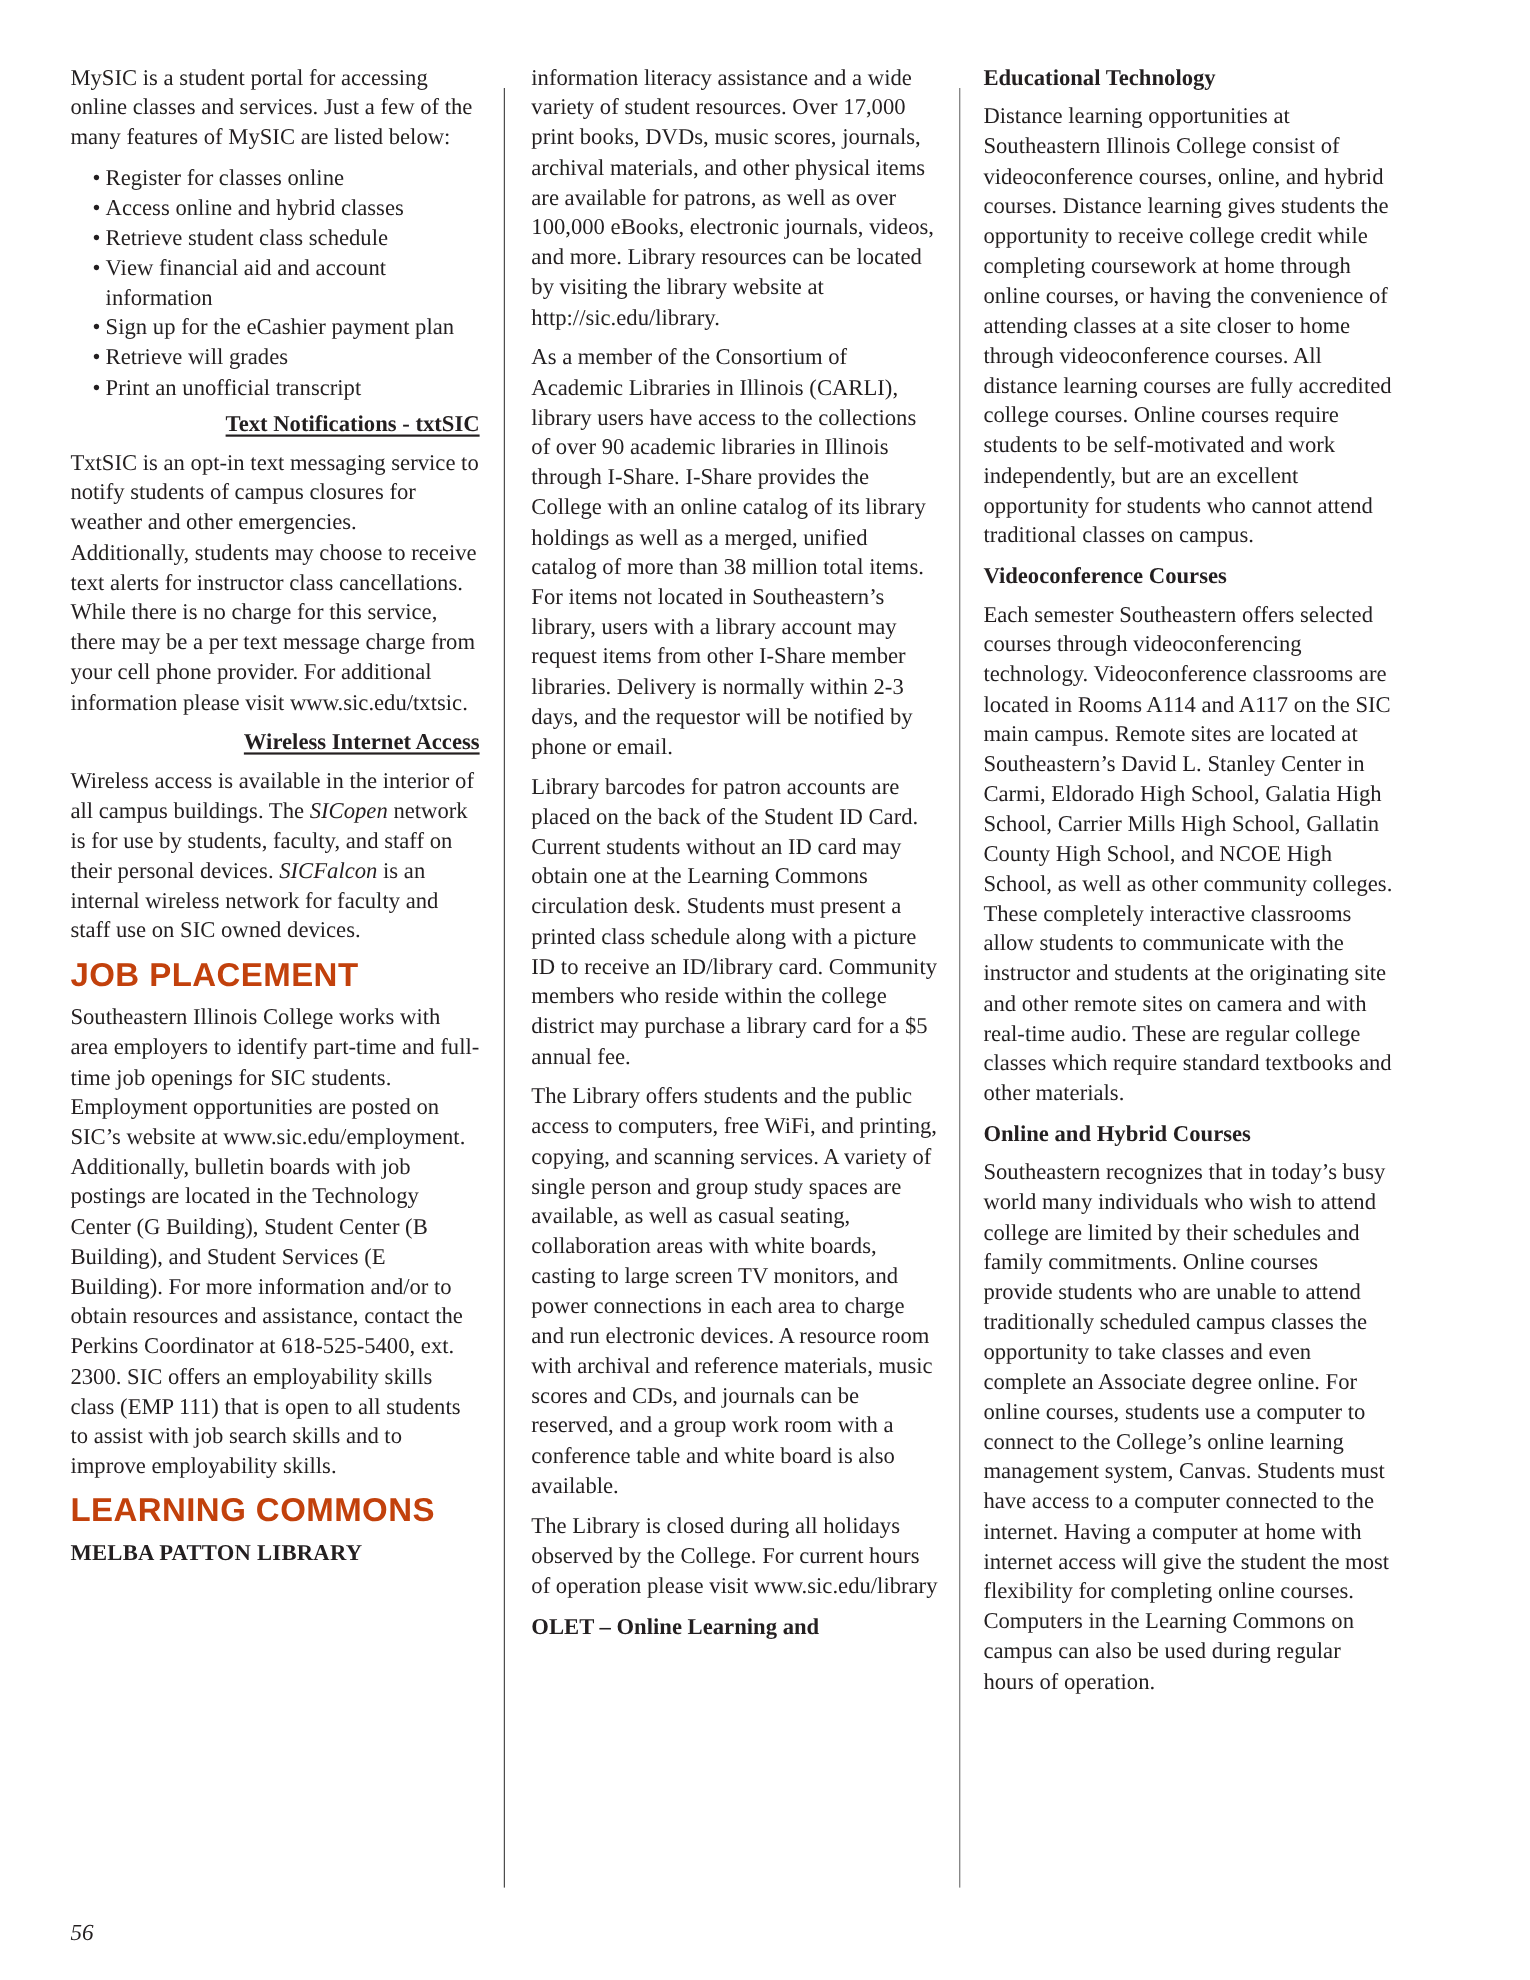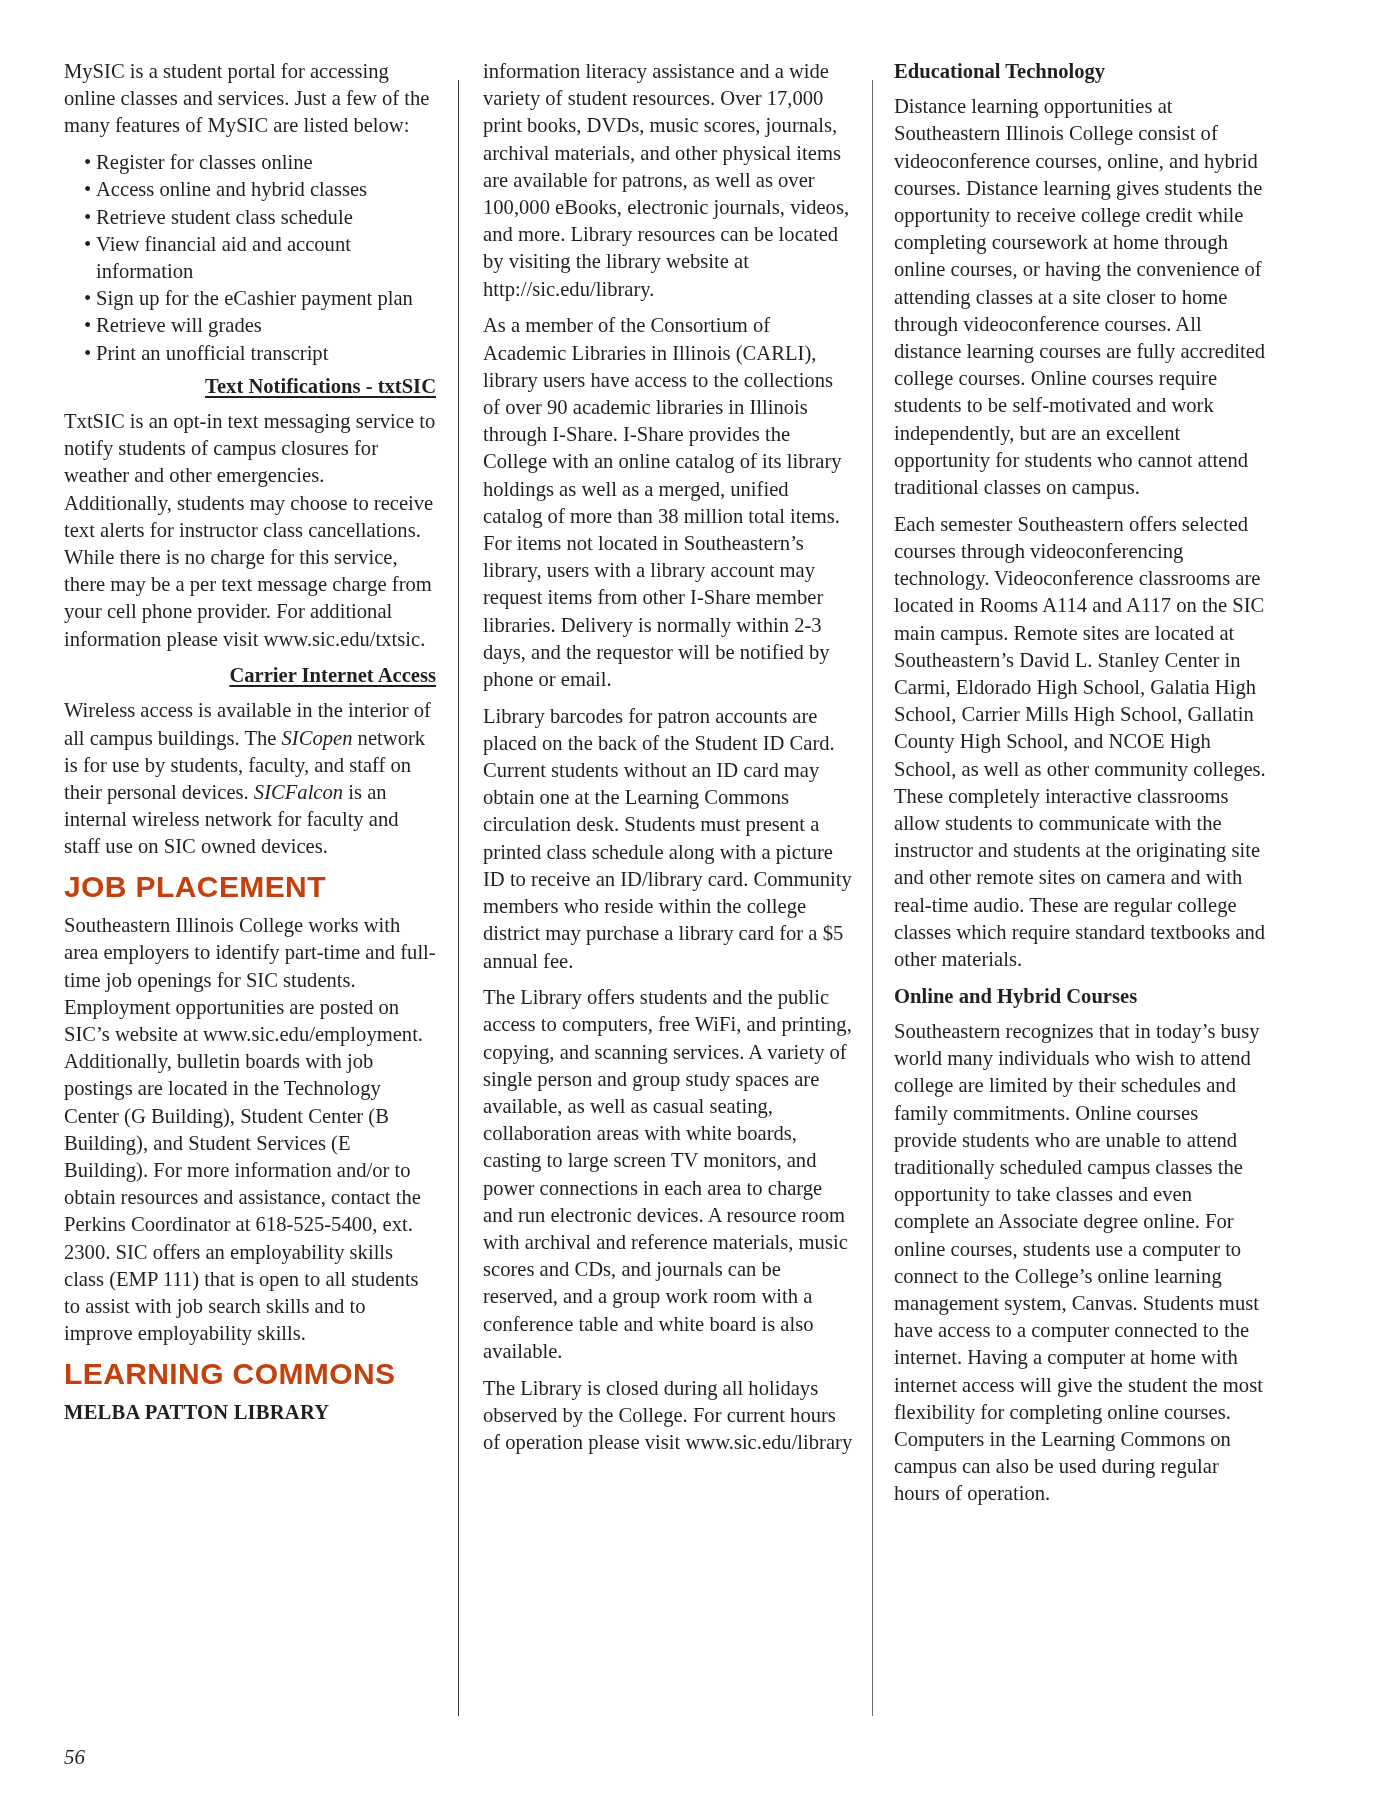--- a/index.html
+++ b/index.html
@@ -96,45 +96,47 @@
     <li>Retrieve student class schedule</li>
     <li>View financial aid and account information</li>
     <li>Sign up for the eCashier payment plan</li>
     <li>Retrieve will grades</li>
     <li>Print an unofficial transcript</li>
   </ul>
 
   <div class="sub-u">Text Notifications - txtSIC</div>
   <p>TxtSIC is an opt-in text messaging service to notify students of campus closures for weather and other emergencies. Additionally, students may choose to receive text alerts for instructor class cancellations. While there is no charge for this service, there may be a per text message charge from your cell phone provider. For additional information please visit www.sic.edu/txtsic.</p>
 
-  <div class="sub-u">Carrier Internet Access</div>
+  <div class="sub-u">Wireless Internet Access</div>
   <p><span>Wireless access is available in the interior of all campus buildings. The </span><em>SICopen</em><span> network is for use by students, faculty, and staff on their personal devices. </span><em>SICFalcon</em><span> is an internal wireless network for faculty and staff use on SIC owned devices.</span></p>
 
   <div class="section-title">JOB PLACEMENT</div>
   <p>Southeastern Illinois College works with area employers to identify part-time and full-time job openings for SIC students. Employment opportunities are posted on SIC’s website at www.sic.edu/employment. Additionally, bulletin boards with job postings are located in the Technology Center (G Building), Student Center (B Building), and Student Services (E Building). For more information and/or to obtain resources and assistance, contact the Perkins Coordinator at 618-525-5400, ext. 2300. SIC offers an employability skills class (EMP 111) that is open to all students to assist with job search skills and to improve employability skills.</p>
 
   <div class="section-title">LEARNING COMMONS</div>
   <div class="sub-caps">MELBA PATTON LIBRARY</div>
 </div>
 
 <div id="divider1" class="divider"></div>
 
 <div id="col2" class="col">
   <p>information literacy assistance and a wide variety of student resources. Over 17,000 print books, DVDs, music scores, journals, archival materials, and other physical items are available for patrons, as well as over 100,000 eBooks, electronic journals, videos, and more. Library resources can be located by visiting the library website at http://sic.edu/library.</p>
   <p>As a member of the Consortium of Academic Libraries in Illinois (CARLI), library users have access to the collections of over 90 academic libraries in Illinois through I-Share. I-Share provides the College with an online catalog of its library holdings as well as a merged, unified catalog of more than 38 million total items. For items not located in Southeastern’s library, users with a library account may request items from other I-Share member libraries. Delivery is normally within 2-3 days, and the requestor will be notified by phone or email.</p>
   <p>Library barcodes for patron accounts are placed on the back of the Student ID Card. Current students without an ID card may obtain one at the Learning Commons circulation desk. Students must present a printed class schedule along with a picture ID to receive an ID/library card. Community members who reside within the college district may purchase a library card for a $5 annual fee.</p>
   <p>The Library offers students and the public access to computers, free WiFi, and printing, copying, and scanning services. A variety of single person and group study spaces are available, as well as casual seating, collaboration areas with white boards, casting to large screen TV monitors, and power connections in each area to charge and run electronic devices. A resource room with archival and reference materials, music scores and CDs, and journals can be reserved, and a group work room with a conference table and white board is also available.</p>
   <p>The Library is closed during all holidays observed by the College. For current hours of operation please visit www.sic.edu/library</p>
+  <div class="sub-b">OLET – Online Learning and</div>
 </div>
 
 <div id="divider2" class="divider"></div>
 
 <div id="col3" class="col">
   <div class="sub-b">Educational Technology</div>
   <p>Distance learning opportunities at Southeastern Illinois College consist of videoconference courses, online, and hybrid courses. Distance learning gives students the opportunity to receive college credit while completing coursework at home through online courses, or having the convenience of attending classes at a site closer to home through videoconference courses. All distance learning courses are fully accredited college courses. Online courses require students to be self-motivated and work independently, but are an excellent opportunity for students who cannot attend traditional classes on campus.</p>
 
+  <div class="sub-b">Videoconference Courses</div>
   <p>Each semester Southeastern offers selected courses through videoconferencing technology. Videoconference classrooms are located in Rooms A114 and A117 on the SIC main campus. Remote sites are located at Southeastern’s David L. Stanley Center in Carmi, Eldorado High School, Galatia High School, Carrier Mills High School, Gallatin County High School, and NCOE High School, as well as other community colleges. These completely interactive classrooms allow students to communicate with the instructor and students at the originating site and other remote sites on camera and with real-time audio. These are regular college classes which require standard textbooks and other materials.</p>
 
   <div class="sub-b">Online and Hybrid Courses</div>
   <p>Southeastern recognizes that in today’s busy world many individuals who wish to attend college are limited by their schedules and family commitments. Online courses provide students who are unable to attend traditionally scheduled campus classes the opportunity to take classes and even complete an Associate degree online. For online courses, students use a computer to connect to the College’s online learning management system, Canvas. Students must have access to a computer connected to the internet. Having a computer at home with internet access will give the student the most flexibility for completing online courses. Computers in the Learning Commons on campus can also be used during regular hours of operation.</p>
 </div>
 
 <div class="page-number">56</div>
 
 </body></html>

